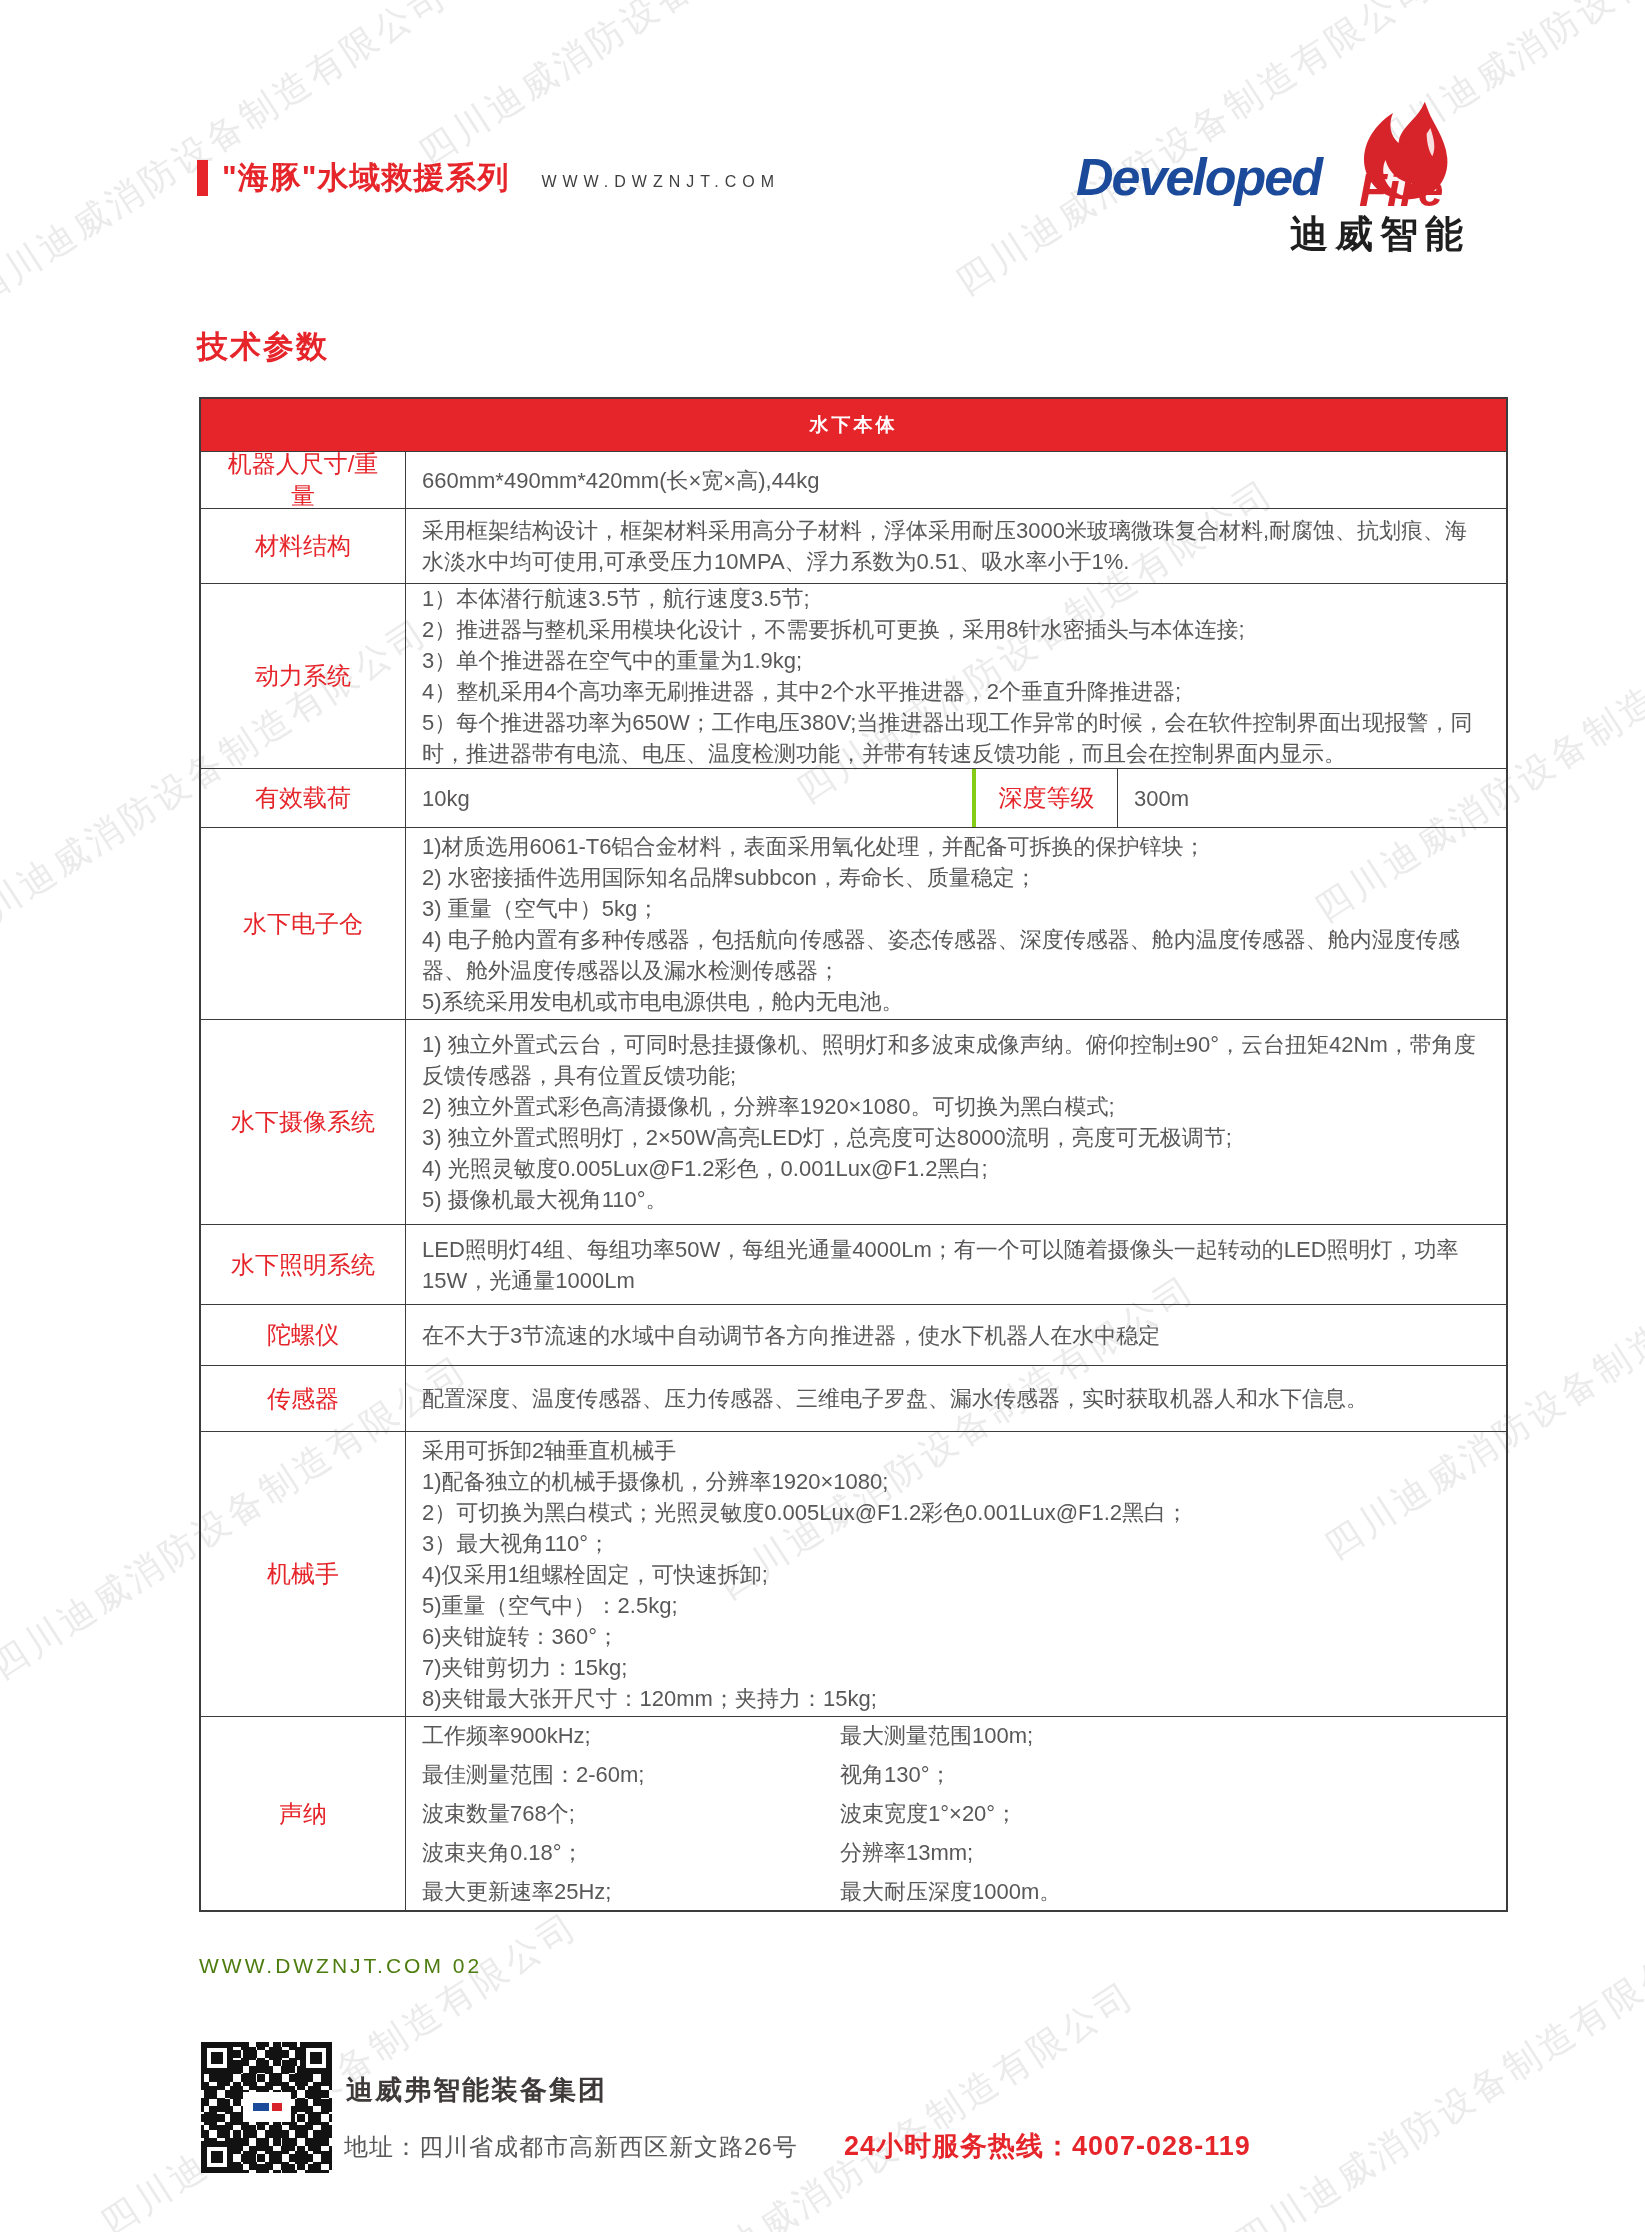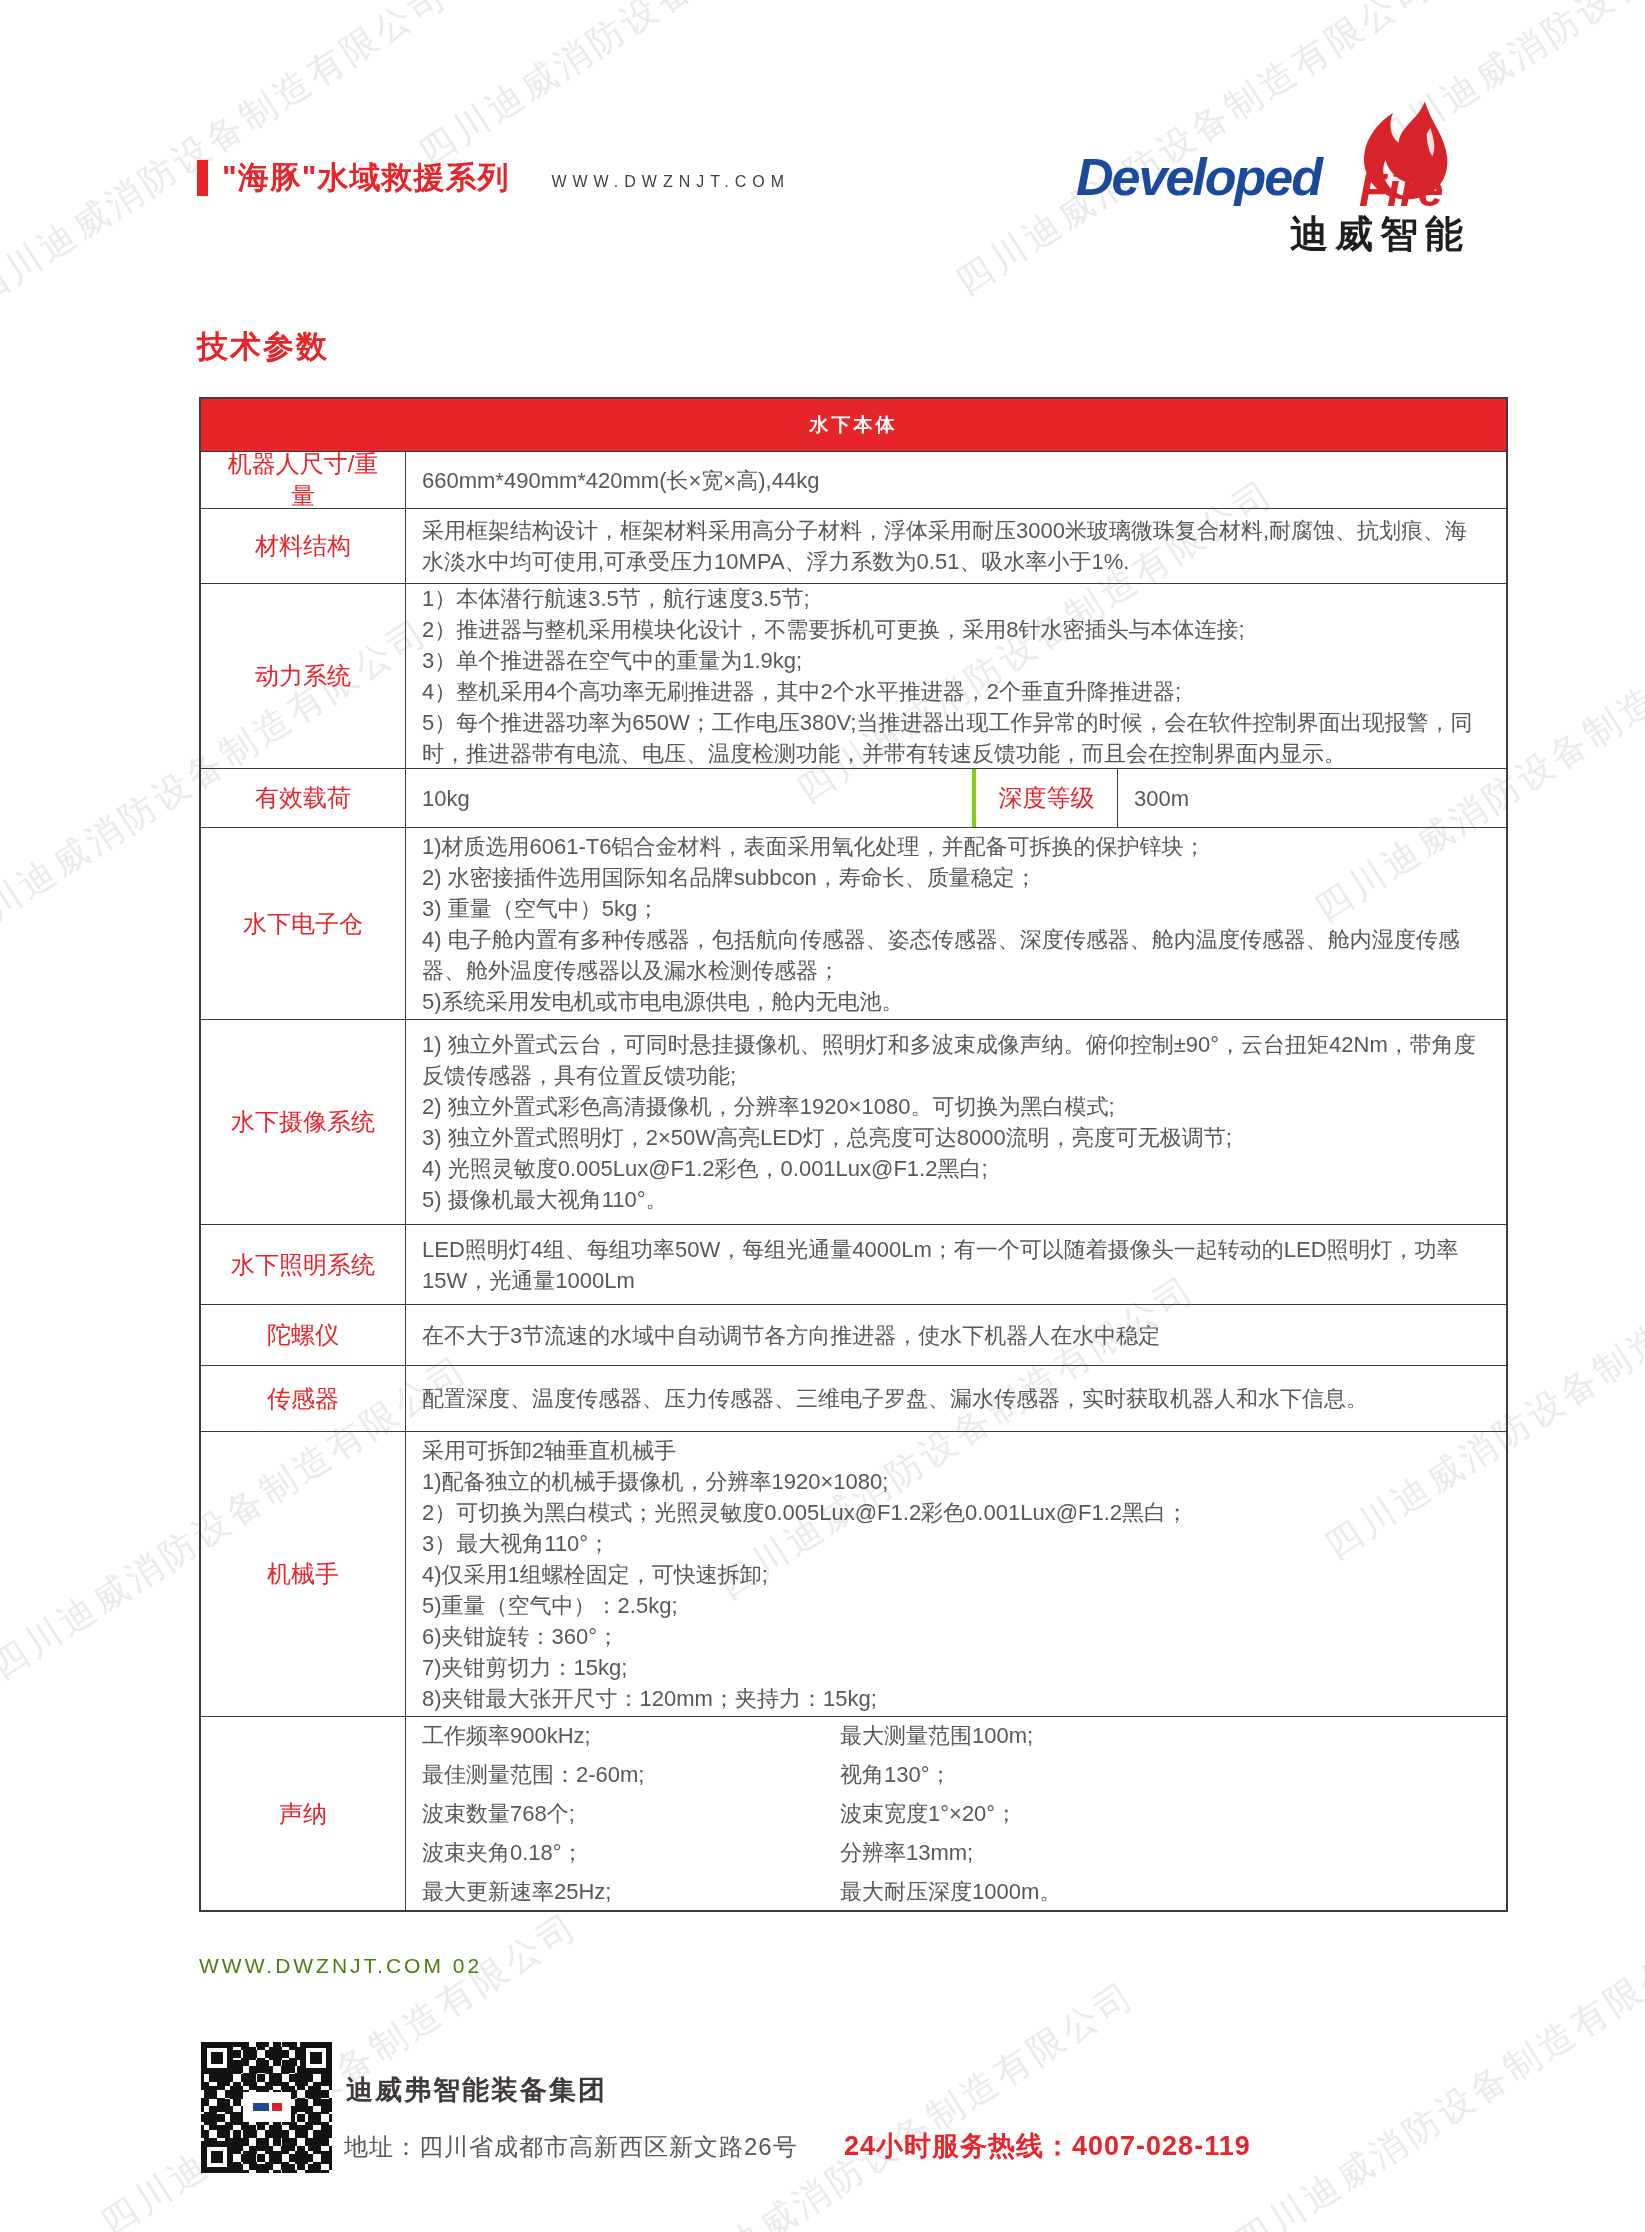--- a/index.html
+++ b/index.html
@@ -9,21 +9,21 @@
   }
   
   .watermark{
     position:absolute;z-index:0;color:#ebebeb;font-size:36px;letter-spacing:4px;
     white-space:nowrap;transform:rotate(-33deg);font-weight:400;user-select:none;
   }
   
   .brand{position:absolute;left:197px;top:157px;z-index:1;display:flex;align-items:center;}
   .brand-bar{width:11px;height:36px;background:#e6252b;margin-right:14px;}
   .brand-title{font-size:31px;font-weight:700;color:#e6252b;letter-spacing:1px;}
-  .brand-url{font-size:16px;color:#3f3f3f;letter-spacing:6px;margin-left:42px;margin-top:8px;}
+  .brand-url{font-size:16px;color:#3f3f3f;letter-spacing:6px;margin-left:32px;margin-top:8px;}
   .logo{position:absolute;left:1076px;top:104px;width:408px;z-index:1;}
   .logo-row{position:relative;height:105px;}
   .logo-developed{position:absolute;left:0;bottom:2px;font-size:52px;font-weight:800;font-style:italic;color:#1b4a9b;letter-spacing:-2px;}
   .logo-flame{position:absolute;left:261px;top:-4px;width:125px;height:103px;}
   .logo-fire{position:absolute;left:283px;bottom:-8px;font-size:46px;font-weight:800;font-style:italic;color:#d7242b;}
   .logo-cn{text-align:right;padding-right:14px;font-size:38px;font-weight:900;color:#1f1f1f;letter-spacing:7px;}
   
   .section-title{position:absolute;left:197px;top:326px;z-index:1;font-size:31px;font-weight:700;color:#e6252b;letter-spacing:2px;}
   
   .spec-table{position:absolute;left:199px;top:397px;width:1309px;z-index:1;border:2px solid #3c3c3c;background:transparent;box-sizing:border-box;}

